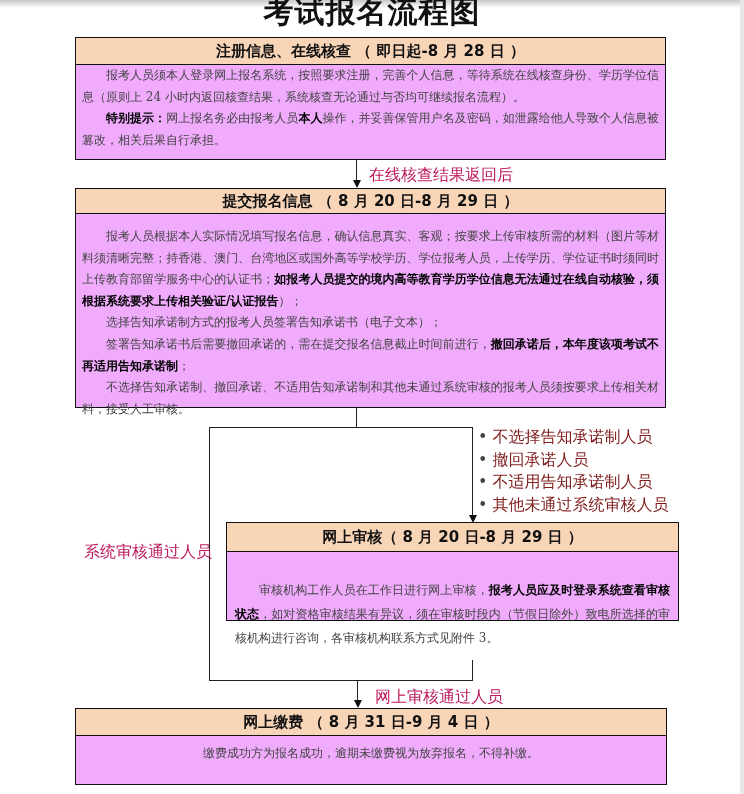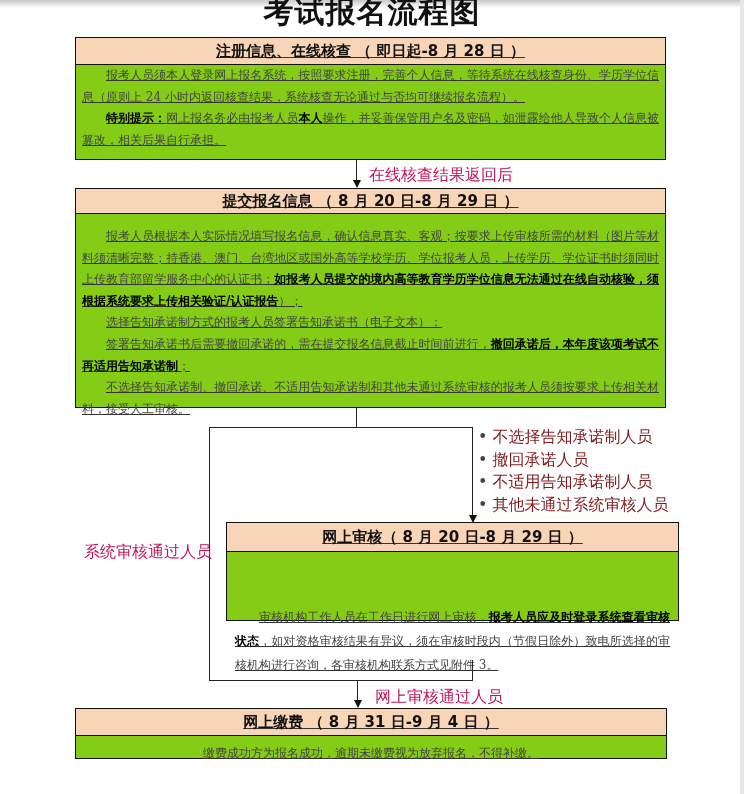--- a/index.html
+++ b/index.html
@@ -15,21 +15,21 @@
   }
   .page-title {
     position: absolute; left: 0; top: -8px; width: 744px; text-align: center;
     font-size: 30px; font-weight: bold; color: #111; letter-spacing: 1px;
     font-family: "DejaVu Serif", serif;
   }
   .rightedge {
     position: absolute; right: 0; top: 0; width: 4px; height: 794px;
     background: #e8e8e8;
   }
-  .box { position: absolute; border: 1.3px solid #111; background: #84cc16; box-sizing: border-box; text-decoration: underline; }
+  .box { position: absolute; border: 1.3px solid #111; background: #f0abfc; box-sizing: border-box; }
   .box-head {
     background: #f9d5b8; border-bottom: 1.3px solid #111;
     text-align: center; font-weight: bold; color: #111;
     font-family: "DejaVu Sans", sans-serif; font-size: 15px;
     box-sizing: border-box;
   }
   .box-body {
     font-size: 12px; line-height: 21.6px; color: #444;
     padding: 0 6px; box-sizing: border-box; text-align: justify;
   }
@@ -85,27 +85,27 @@
   <div>不选择告知承诺制人员</div>
   <div>撤回承诺人员</div>
   <div>不适用告知承诺制人员</div>
   <div>其他未通过系统审核人员</div>
 </div>
 
 <div class="label" style="left:84px; top:542px;">系统审核通过人员</div>
 
 <div class="box" style="left:226px; top:522px; width:453px; height:99px;">
   <div class="box-head" style="height:29px; line-height:28px;">网上审核（ 8 月 20 日-8 月 29 日 ）</div>
-  <div class="box-body" style="padding:5px 8px 0 8px; line-height:24px;margin-top:48px;">
+  <div class="box-body" style="padding:26px 8px 0 8px; line-height:24px;">
     <p><span>审核机构工作人员在工作日进行网上审核，</span><b>报考人员应及时登录系统查看审核状态</b><span>，如对资格审核结果有异议，须在审核时段内（节假日除外）致电所选择的审核机构进行咨询，各审核机构联系方式见附件 3。</span></p>
   </div>
 </div>
 
 <div class="line" style="left:472px; top:660px; width:1.3px; height:20px;"></div>
 <div class="line" style="left:209px; top:680px; width:264px; height:1.3px;"></div>
 <div class="line" style="left:357px; top:680px; width:1.3px; height:22px;"></div>
 <div class="arrowhead" style="left:353.5px; top:700px;"></div>
 <div class="label" style="left:375px; top:687px;">网上审核通过人员</div>
 
-<div class="box" style="left:75px; top:708px; width:592px; height:51px;">
+<div class="box" style="left:75px; top:708px; width:592px; height:77px;">
   <div class="box-head" style="height:27px; line-height:26px;">网上缴费 （ 8 月 31 日-9 月 4 日 ）</div>
   <div class="box-body" style="text-align:center; line-height:34px;">缴费成功方为报名成功，逾期未缴费视为放弃报名，不得补缴。</div>
 </div>
 
 </body></html>

